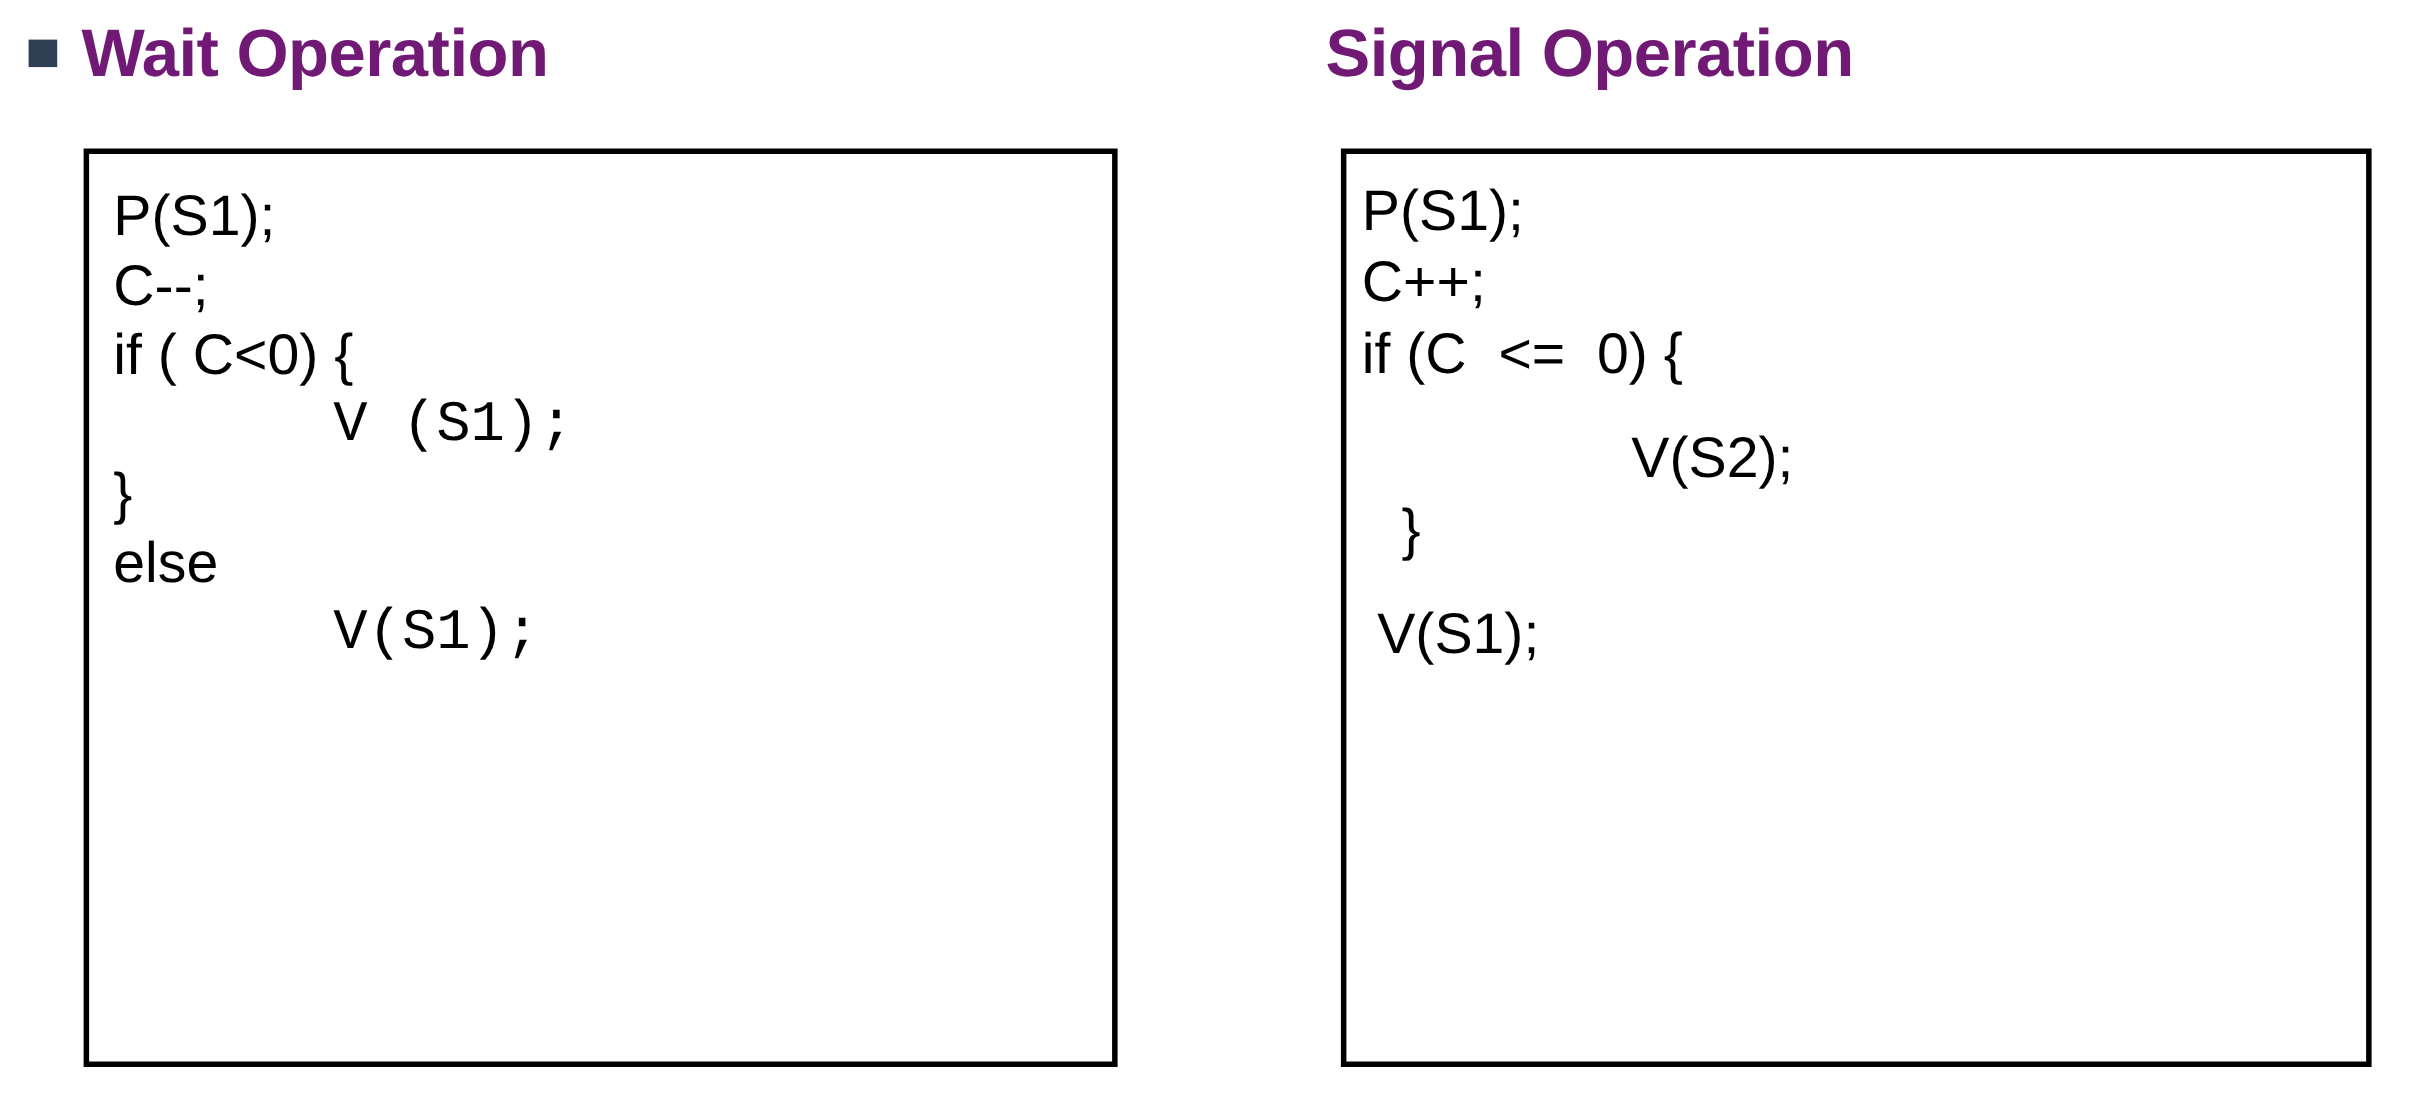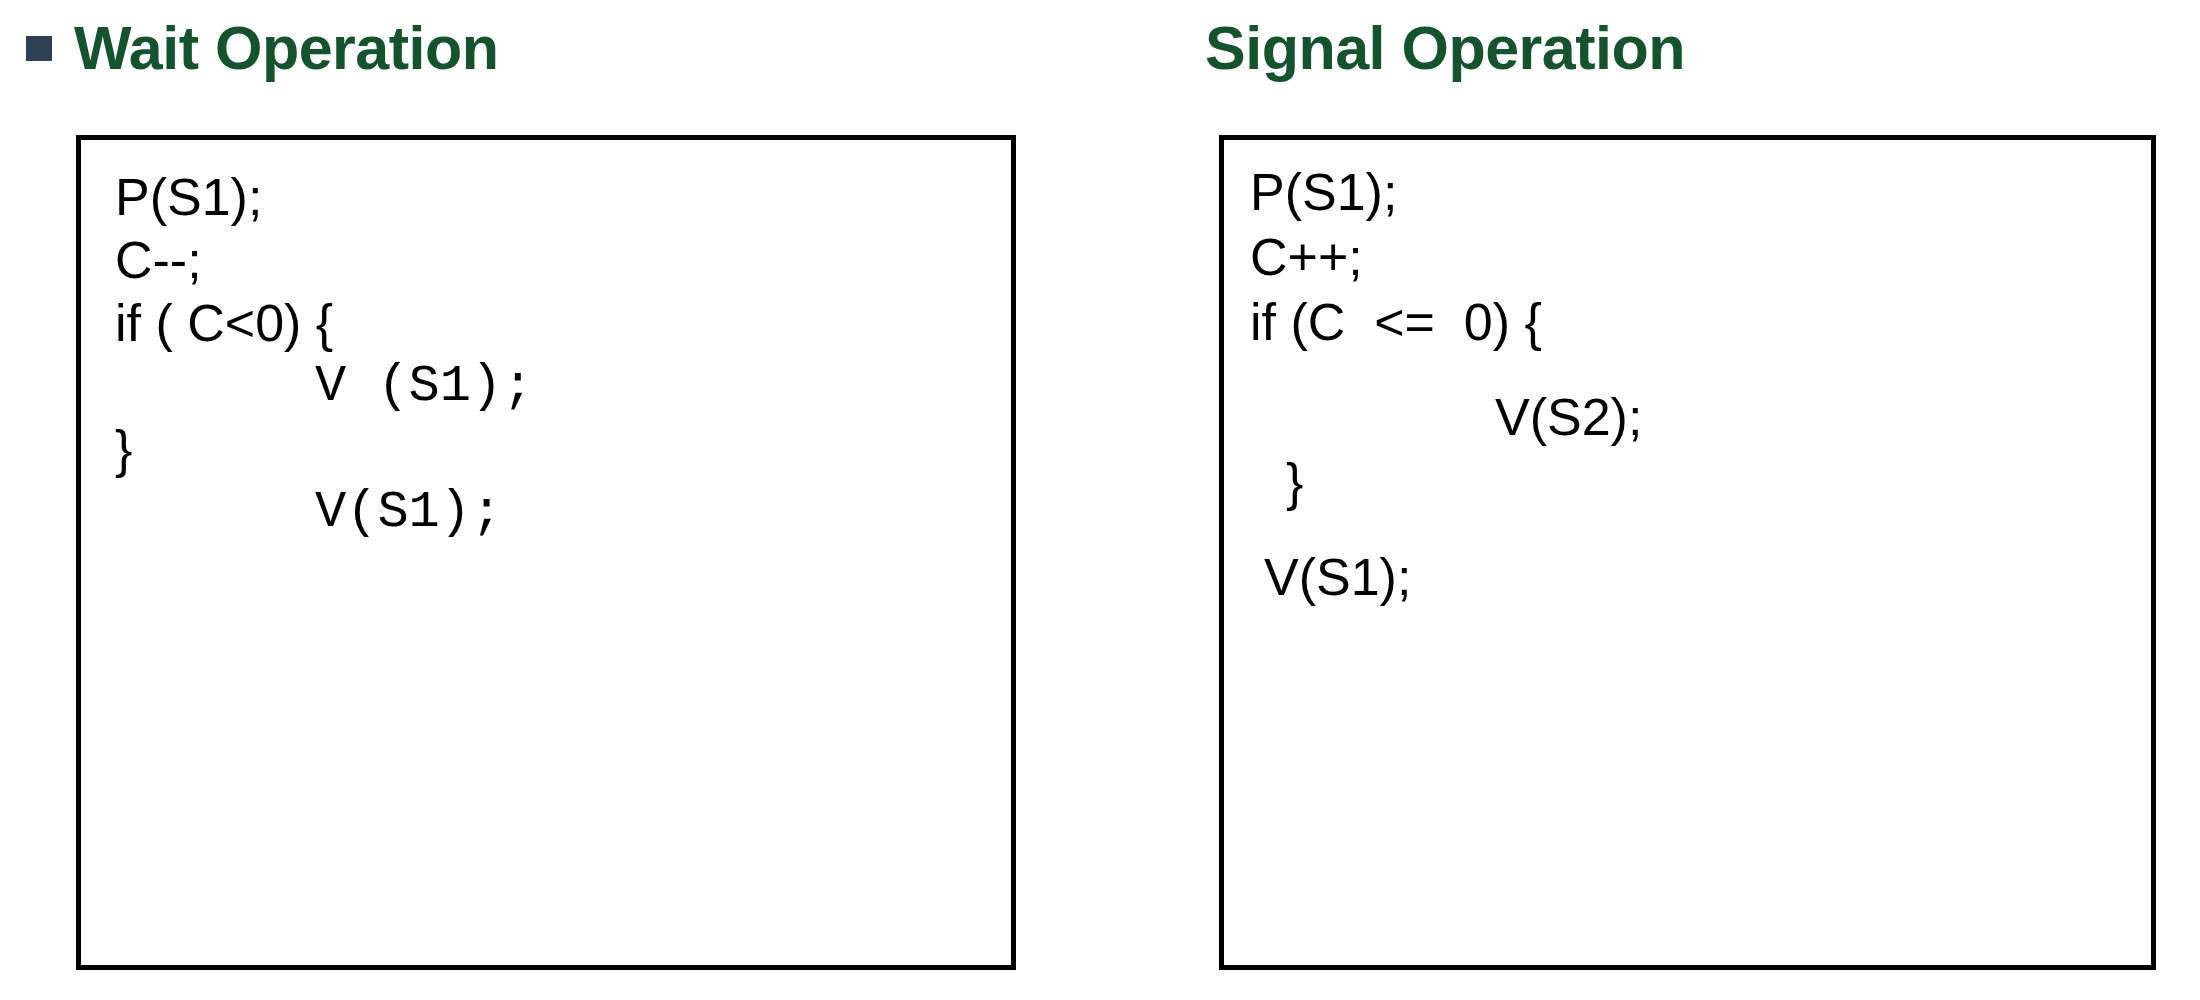--- a/index.html
+++ b/index.html
@@ -42,21 +42,21 @@
   .bullet-square {
     width: 26px;
     height: 25px;
     background: #2e4053;
     margin-right: 22px;
     flex: 0 0 auto;
   }
   .heading-text {
     font-size: 61px;
     font-weight: bold;
-    color: #14532d;
+    color: #701a75;
     line-height: 1;
     letter-spacing: -0.5px;
     white-space: nowrap;
   }
 
   
   .code-box {
     position: absolute;
     top: 135px;
     height: 835px;
@@ -65,21 +65,21 @@
     background: #ffffff;
   }
   .box-left  { left: 76px;   width: 940px; }
   .box-right { left: 1219px; width: 937px; }
 
   .code-list {
     margin: 0;
     padding: 0;
     list-style: none;
     position: absolute;
-    left: 12px;
+    left: 0;
     right: 0;
   }
   .code-left-list  { top: 26px;  padding-left: 22px; }
   .code-right-list { top: 20px;  padding-left: 14px; }
 
   .code-line {
     font-family: "Liberation Sans", sans-serif;
     font-size: 52px;
     font-weight: normal;
     color: #000000;
@@ -109,20 +109,21 @@
       <span class="heading-text">Wait Operation</span>
     </div>
 
     <div class="code-box box-left">
       <ul class="code-list code-left-list">
         <li class="code-line ind-0">P(S1);</li>
         <li class="code-line ind-0">C--;</li>
         <li class="code-line ind-0">if ( C&lt;0) {</li>
         <li class="code-line ind-4">V (S1);</li>
         <li class="code-line ind-0">}</li>
+        <li class="code-line ind-0">else</li>
         <li class="code-line ind-4">V(S1);</li>
       </ul>
     </div>
 
   </div>
 
   <div class="column col-right">
 
     <div class="heading-row heading-right">
       <span class="heading-text">Signal Operation</span>

